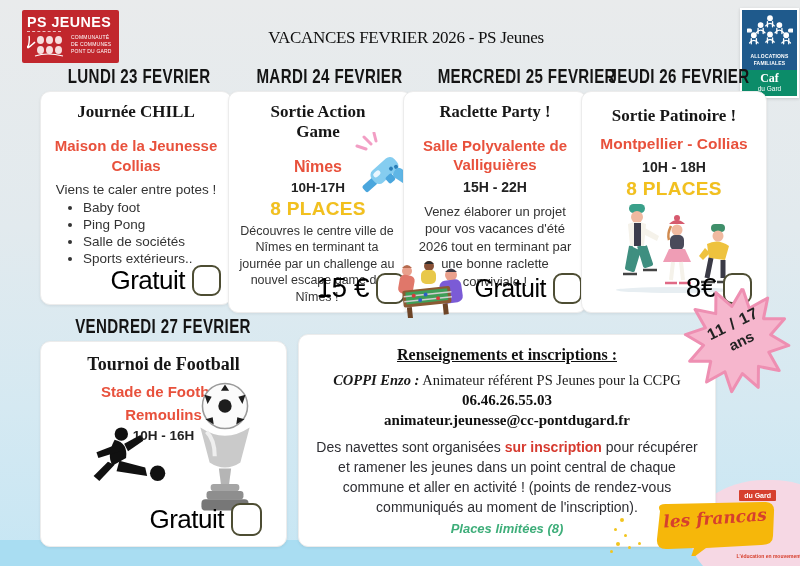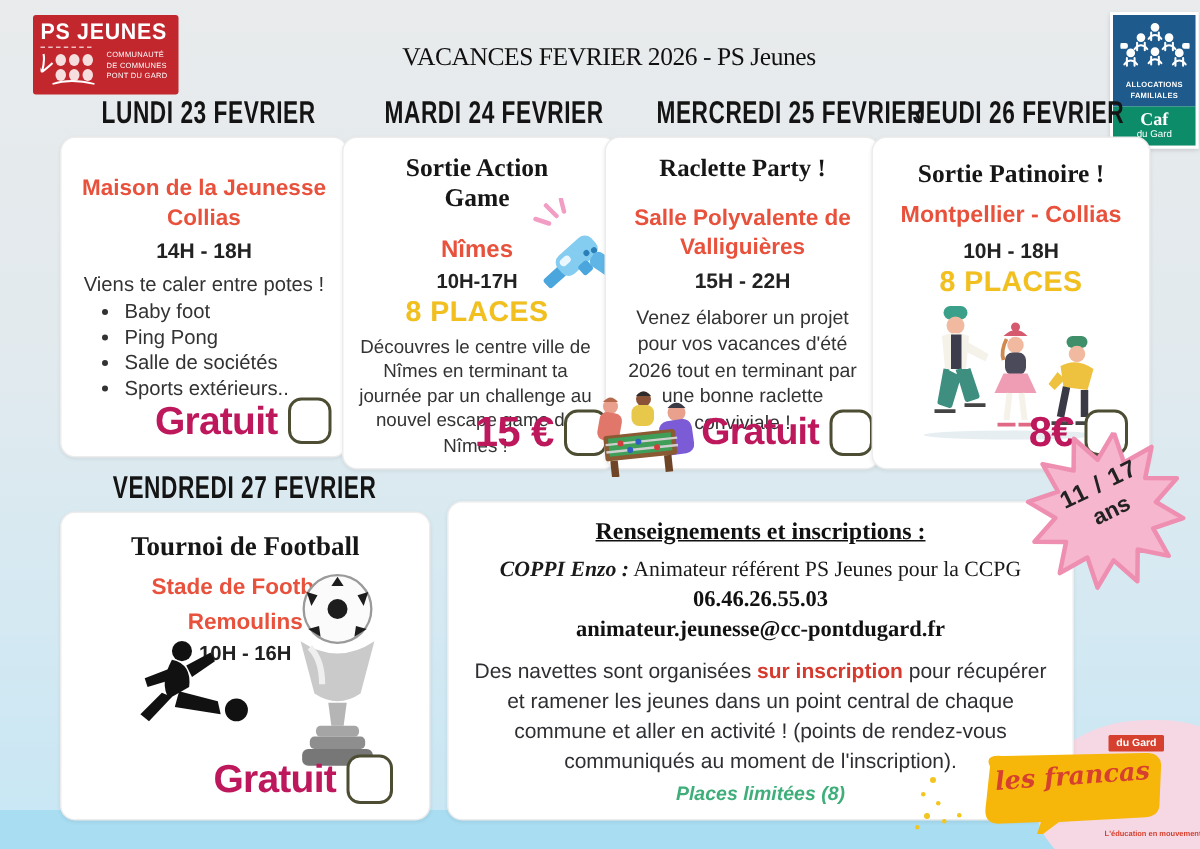--- a/index.html
+++ b/index.html
@@ -35,21 +35,21 @@
   .card{position:relative;margin-top:3px;background:#fff;border:1px solid #ececec;border-radius:10px;box-shadow:0 1px 3px rgba(0,0,0,.07);padding:10px 8px;box-sizing:border-box;text-align:center;}
   .card-title{font-family:"Liberation Serif",serif;font-weight:700;font-size:17px;color:#161616;line-height:1.2;}
   .card-location{color:#e8513c;font-weight:700;font-size:15px;line-height:1.3;margin-top:14px;}
   .card-hours{font-weight:700;font-size:14px;margin-top:4px;color:#222;}
   .card-places{color:#f2c01e;font-weight:700;font-size:19px;margin-top:3px;letter-spacing:.3px;text-shadow:0 0 1px rgba(0,0,0,.08);}
   .card-intro{font-size:13.5px;margin-top:7px;color:#333;}
   .bullet-list{margin:3px 0 0;padding-left:34px;text-align:left;font-size:13.5px;color:#333;}
   .bullet-list li{margin:2px 0;}
   .card-desc{font-size:12.5px;line-height:1.32;color:#333;margin-top:3px;}
   .price-row{position:absolute;bottom:8px;left:0;right:0;display:flex;align-items:center;justify-content:flex-end;gap:7px;}
-  .price-label{font-weight:700;font-size:26px;color:#be185d;letter-spacing:-.5px;}
+  .price-label{font-weight:400;font-size:26px;color:#000000;letter-spacing:-.5px;}
   .price-label.big{font-size:28px;}
   .checkbox{width:29px;height:31px;border:2.5px solid #4d4d33;border-radius:9px;background:#fff;box-sizing:border-box;}
   
   .icon-abs{position:absolute;line-height:0;}
   
   .info-box{position:absolute;left:298px;top:334px;width:418px;height:213px;background:#fff;border:1px solid #ececec;border-radius:10px;box-shadow:0 1px 3px rgba(0,0,0,.07);padding:11px 12px;box-sizing:border-box;text-align:center;}
   .info-title{font-family:"Liberation Serif",serif;font-weight:700;font-size:16px;text-decoration:underline;color:#111;}
   .contact-line{font-family:"Liberation Serif",serif;font-size:14.5px;margin-top:8px;color:#1a1a1a;}
   .contact-line b{font-weight:700;font-style:italic;}
   .contact-phone,.contact-email{font-family:"Liberation Serif",serif;font-weight:700;font-size:15px;margin-top:3px;color:#111;}
@@ -141,22 +141,22 @@
       <div class="caf-name">Caf</div>
       <div class="caf-region">du Gard</div>
     </div>
   </div>
 
   <div class="main-title serif">VACANCES FEVRIER 2026 - PS Jeunes</div>
 
   <div class="col" style="left:40px;top:64px;width:192px;">
     <div class="day-label"><span>LUNDI 23 FEVRIER</span></div>
     <div class="card" style="height:214px;">
+      <div class="card-title">Journée CHILL</div>
       <div class="card-location">Maison de la Jeunesse Collias</div>
-      <div class="card-hours">14H - 18H</div>
       <div class="card-intro">Viens te caler entre potes !</div>
       <ul class="bullet-list">
         <li>Baby foot</li>
         <li>Ping Pong</li>
         <li>Salle de sociétés</li>
         <li>Sports extérieurs..</li>
       </ul>
       <div class="price-row" style="padding-right:10px;">
         <span class="price-label">Gratuit</span>
         <span class="checkbox"></span>

